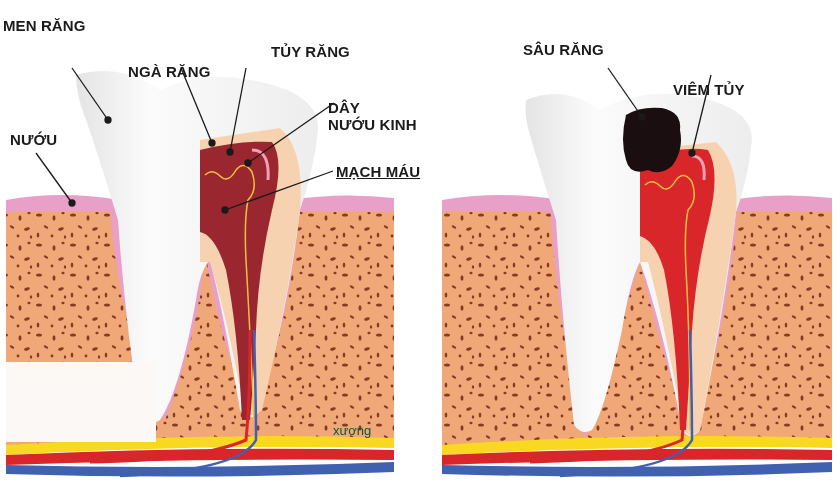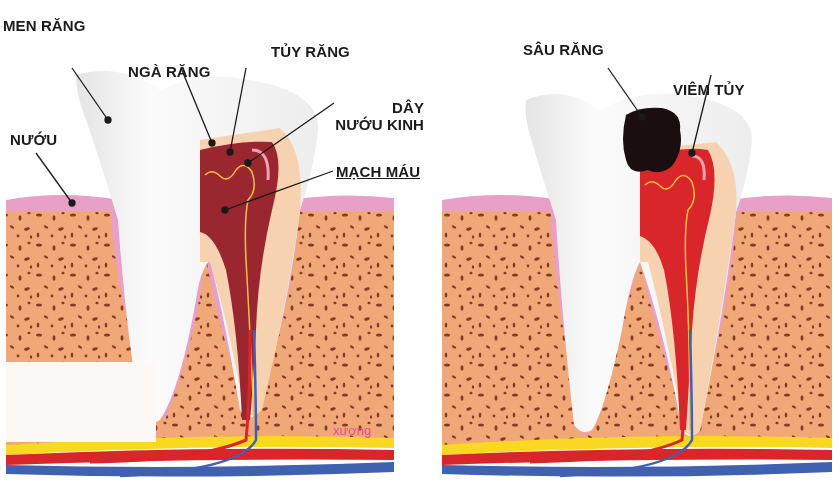--- a/index.html
+++ b/index.html
@@ -1,20 +1,20 @@
 <!DOCTYPE html>
 <html><head>
 <meta charset="utf-8">
 <style>
   html, body { margin: 0; padding: 0; background: #ffffff; }
   body { width: 840px; height: 500px; position: relative; overflow: hidden; font-family: "Liberation Sans", sans-serif; }
   svg.scene { position: absolute; left: 0; top: 0; width: 840px; height: 500px; }
   .lbl { position: absolute; font-family: "Liberation Sans", sans-serif; font-weight: bold; font-size: 15px; color: #1a1a1a; line-height: 17px; white-space: nowrap; letter-spacing: 0.1px; }
-  .lbl.center { text-align: right; }
-  .bone-lbl { position: absolute; font-family: "Liberation Sans", sans-serif; font-size: 13px; color: #ec4899; }
+  .lbl.center { text-align: left; }
+  .bone-lbl { position: absolute; font-family: "Liberation Sans", sans-serif; font-size: 13px; color: #14532d; }
 </style>
 </head>
 <body>
 
 <svg class="scene" viewBox="0 0 840 500">
   <defs>
     <pattern id="spots" width="34" height="30" patternUnits="userSpaceOnUse">
       <rect width="34" height="30" fill="#f0a878"></rect>
       <ellipse cx="5" cy="5" rx="3" ry="1.6" fill="#8a3a22"></ellipse>
       <ellipse cx="20" cy="8" rx="1.5" ry="2.8" fill="#8a3a22"></ellipse>

